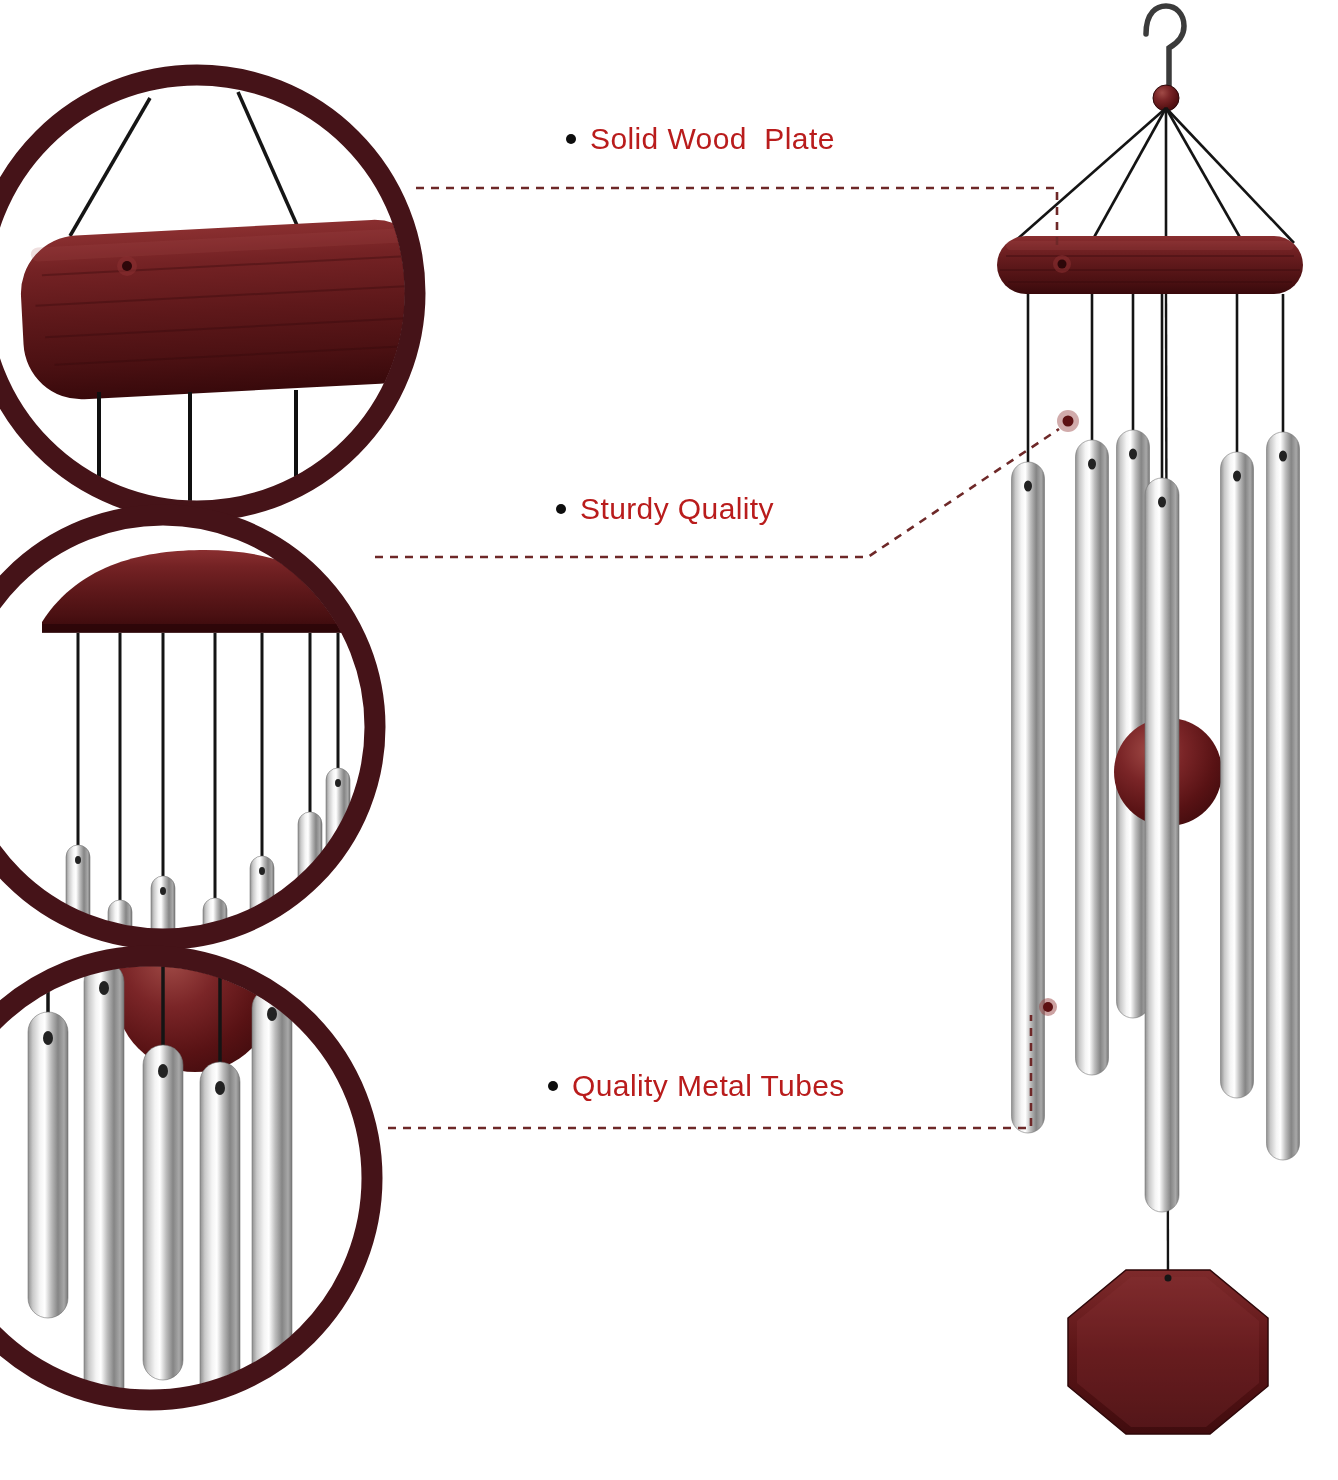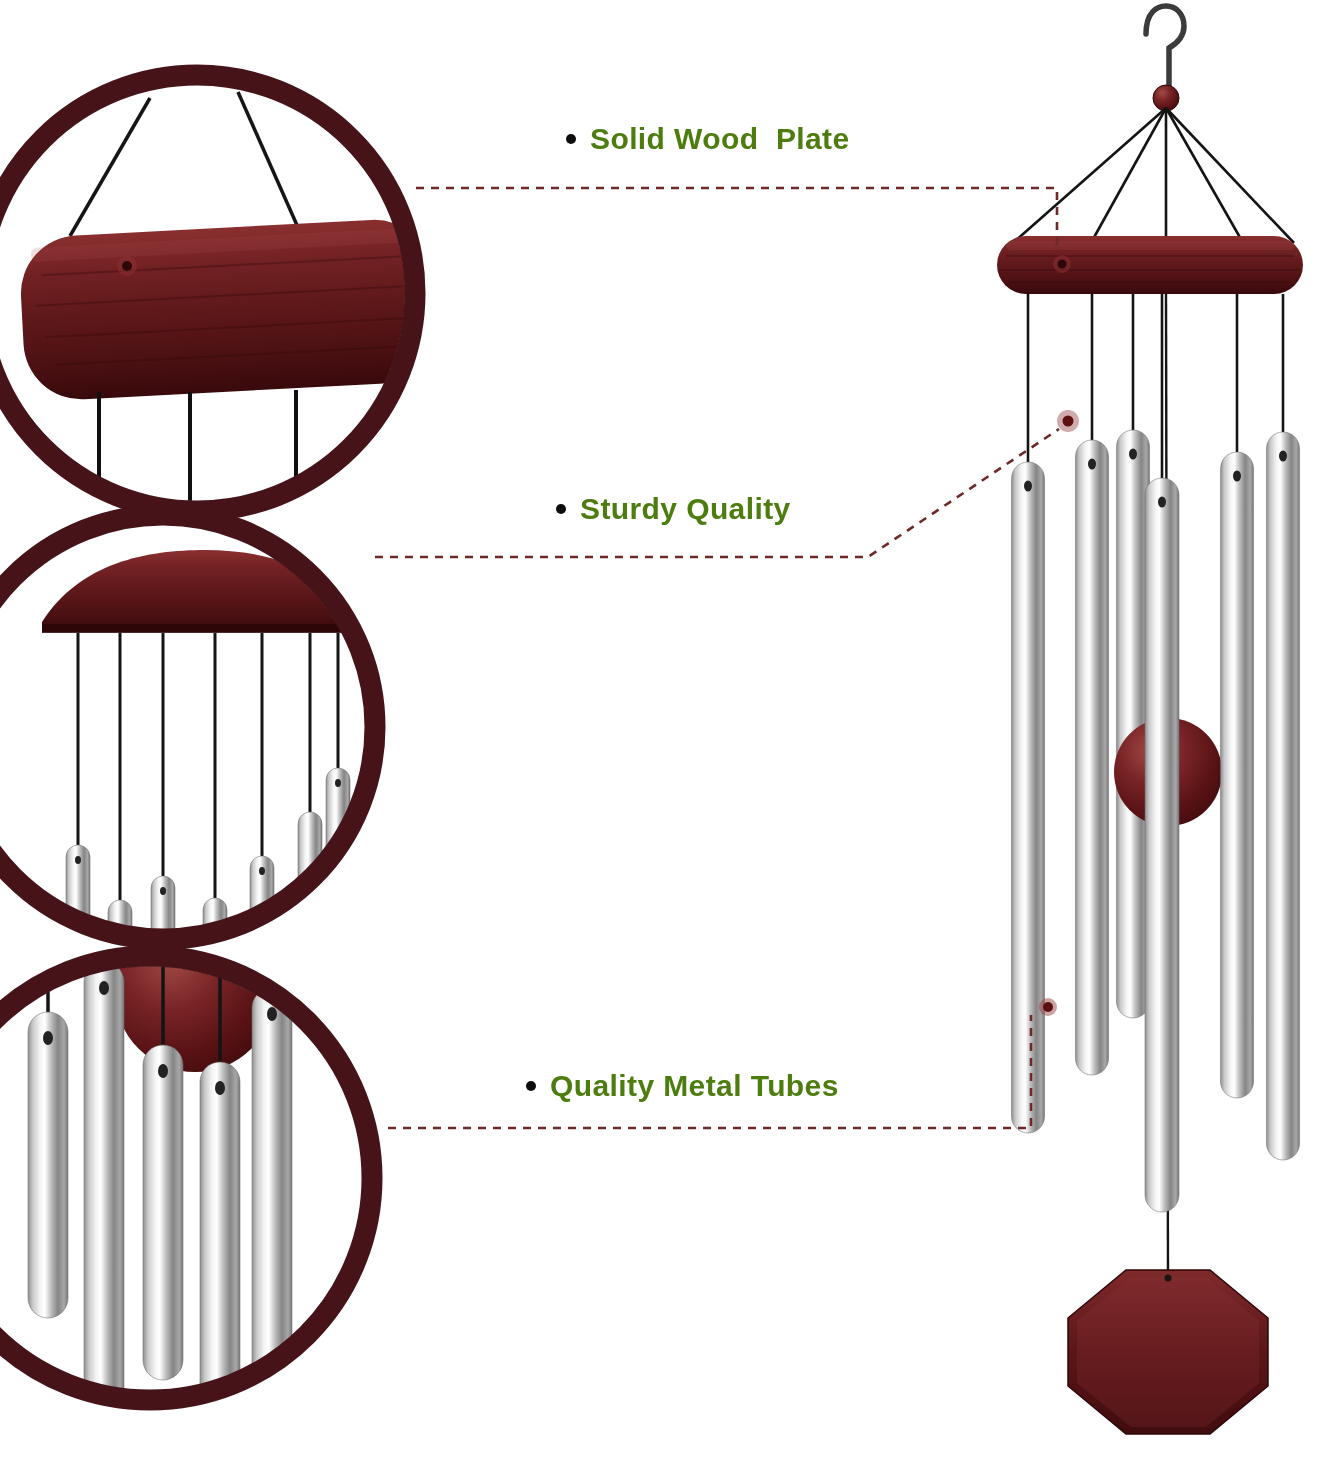--- a/index.html
+++ b/index.html
@@ -3,21 +3,21 @@
 <meta charset="utf-8">
 <style>
   html,body{margin:0;padding:0;background:#ffffff;}
   .canvas{
     position:relative;width:1338px;height:1480px;overflow:hidden;
     background:#ffffff;font-family:"Liberation Sans",sans-serif;
   }
   svg.scene{position:absolute;left:0;top:0;}
   .callout{position:absolute;display:flex;align-items:center;gap:14px;}
   .callout .dot{width:10px;height:10px;border-radius:50%;background:#0d0d0d;flex:none;}
-  .callout .txt{font-weight:bold;font-size:30px;color:#4d7c0f;white-space:pre;letter-spacing:.4px;}
+  .callout .txt{font-weight:normal;font-size:30px;color:#b91c1c;white-space:pre;letter-spacing:.4px;}
   .str{stroke:#151515;stroke-width:3.5;}
   .str4{stroke:#101010;stroke-width:4;}
   .hang{stroke:#141414;stroke-width:2.6;}
   .grain{stroke:#330a0c;stroke-width:2;opacity:.35;fill:none;}
   .leader{fill:none;stroke:#6e2828;stroke-width:2.6;stroke-dasharray:8 7;}
   .tube{stroke:#6f6f6f;stroke-opacity:.55;stroke-width:1;}
 </style>
 </head>
 <body>
 
@@ -216,18 +216,18 @@
 </svg>
 
 <div class="callout" style="left:566px;top:122px;">
   <span class="dot"></span>
   <span class="txt">Solid Wood  Plate</span>
 </div>
 <div class="callout" style="left:556px;top:492px;">
   <span class="dot"></span>
   <span class="txt">Sturdy Quality</span>
 </div>
-<div class="callout" style="left:526px;top:1069px;">
+<div class="callout" style="left:548px;top:1069px;">
   <span class="dot"></span>
   <span class="txt">Quality Metal Tubes</span>
 </div>
 
 </div>
 
 </body></html>

